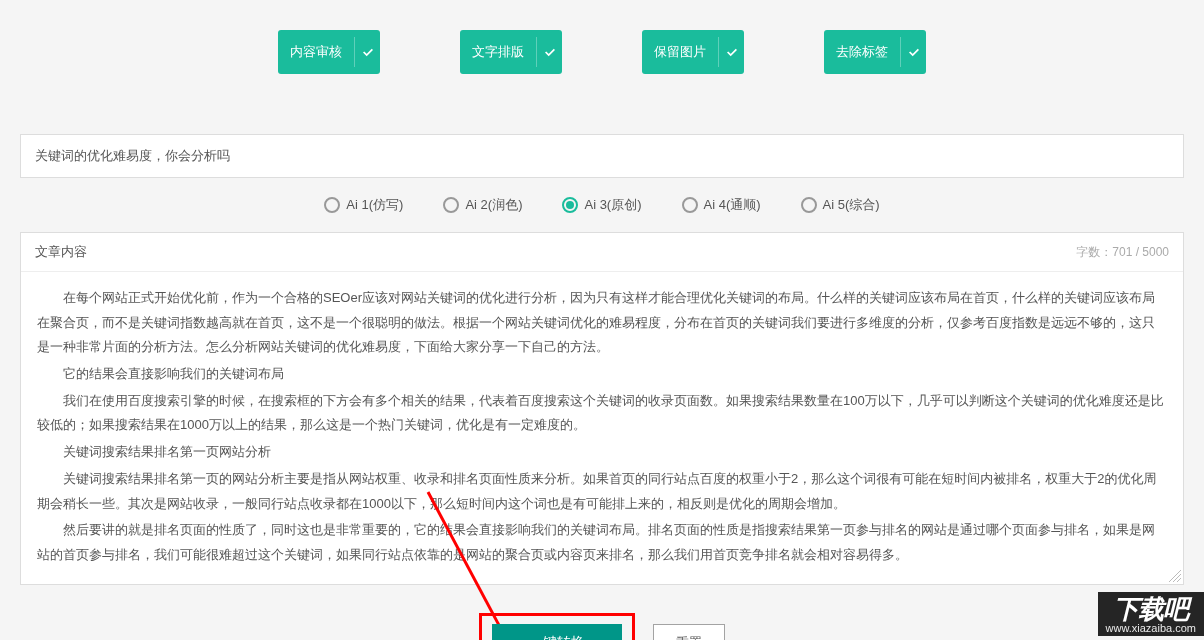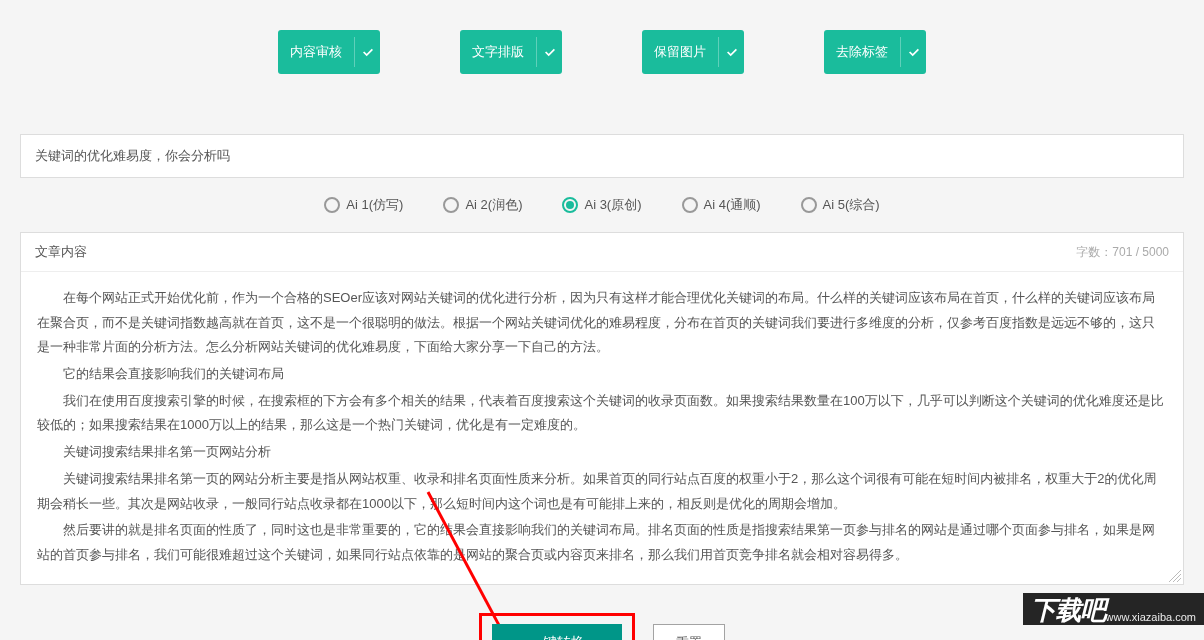--- a/index.html
+++ b/index.html
@@ -166,25 +166,26 @@
     }
     .arrow-annotation {
       position: absolute;
       left: 400px;
       top: 252px;
       pointer-events: none;
     }
     .watermark {
       position: fixed;
       right: 0;
-      bottom: 15px;
+      bottom: 4px;
       background: rgba(0,0,0,0.85);
       color: white;
       display: flex;
-      align-items: flex-end;
+      flex-direction: column;
+      align-items: center;
       justify-content: center;
       padding: 4px 8px 2px;
     }
     .watermark .big {
       font-size: 26px;
       font-weight: bold;
       font-style: italic;
       line-height: 1;
       letter-spacing: -1px;
     }

